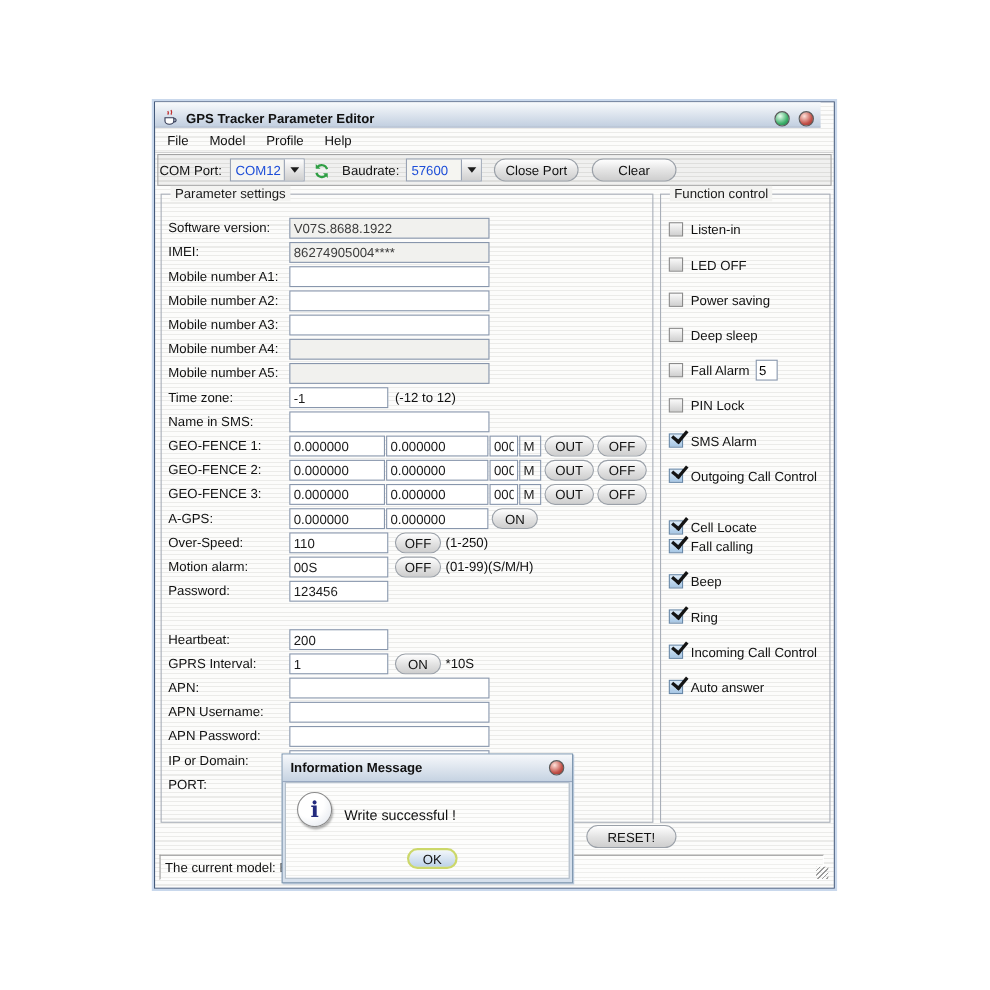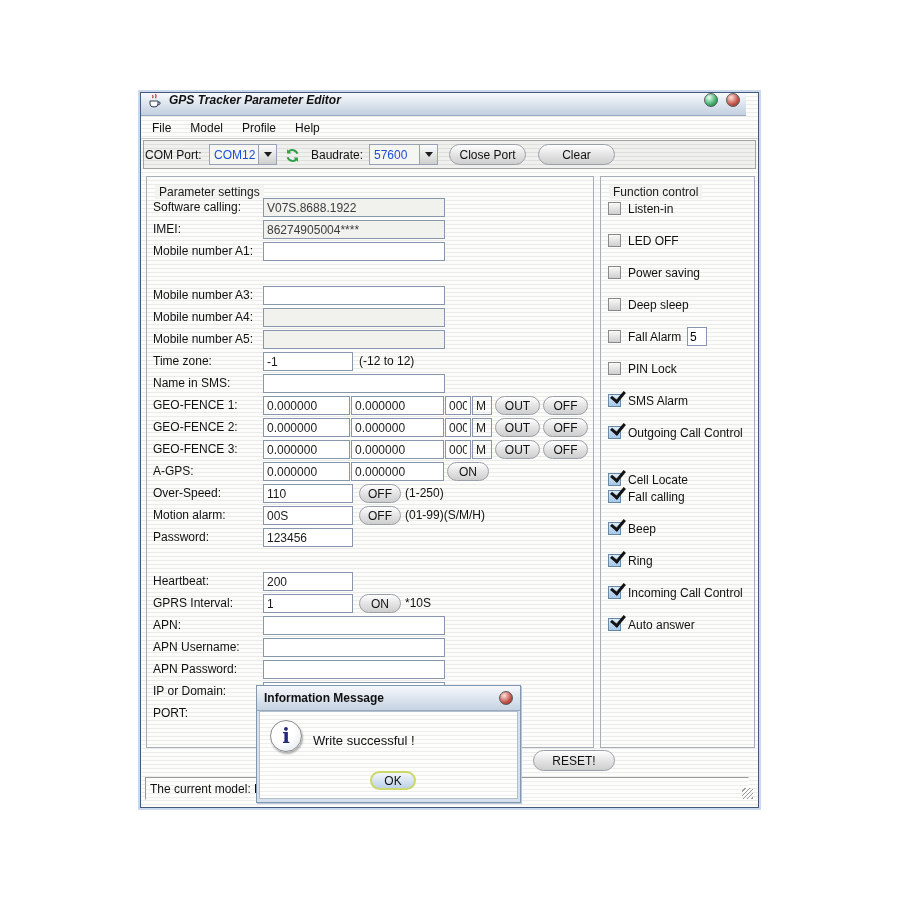--- a/index.html
+++ b/index.html
@@ -1,21 +1,21 @@
 <!DOCTYPE html>
 <html><head>
 <meta charset="utf-8">
 <style>
   html,body{margin:0;padding:0;}
   body{width:900px;height:900px;background:#ffffff;font-family:"Liberation Sans",sans-serif;position:relative;overflow:hidden;}
   .win{position:absolute;left:140px;top:92px;width:617px;height:714px;border:1px solid #44597a;outline:2px solid #c9d8ec;
        background:repeating-linear-gradient(180deg,#fcfcfb 0px,#fcfcfb 3px,#ebebe9 3px,#ebebe9 4px);}
   
   .titlebar{position:absolute;top:0;left:0;right:12px;height:23px;background:linear-gradient(#f8fafc,#c2cfe0);
-            border-bottom:1px solid #9aaac2;display:flex;align-items:flex-start;padding:0 6px;gap:6px;box-sizing:border-box;font-style:italic;}
+            border-bottom:1px solid #9aaac2;display:flex;align-items:flex-end;padding:0 6px;gap:6px;box-sizing:border-box;}
   .title{font-weight:bold;font-size:12px;color:#111;}
   .winbtns{margin-left:auto;display:flex;gap:8px;}
   .winbtn{width:14px;height:14px;border-radius:50%;border:1px solid #5a5a5a;box-sizing:border-box;}
   .winbtn.green{background:radial-gradient(circle at 35% 30%,#eafff0,#3db06a 60%,#1f7040);}
   .winbtn.red{background:radial-gradient(circle at 35% 30%,#ffe2da,#c25148 60%,#8a2f28);}
   
   .menubar{position:absolute;top:24px;left:0;right:0;height:22px;display:flex;align-items:center;gap:19px;
            padding:0 11px;font-size:12px;color:#111;border-bottom:1px solid #cccccc;box-sizing:border-box;}
   .menubar span{cursor:default;}
   
@@ -23,21 +23,21 @@
            background:repeating-linear-gradient(180deg,#f0f0ef 0px,#f0f0ef 3px,#dededc 3px,#dededc 4px);}
   .tlabel{position:absolute;top:7px;font-size:12px;color:#111;}
   .combo{position:absolute;top:3px;height:21px;border:1px solid #98a2b4;background:#f5f5f1;display:flex;box-sizing:border-box;}
   .combo .val{flex:1;font-size:12px;color:#1d4ed8;padding:3px 0 0 4px;overflow:hidden;}
   .combo .cbtn{width:17px;background:linear-gradient(#fdfdfd,#cfcfcf);border-left:1px solid #98a2b4;display:grid;place-items:center;}
   .arr{width:0;height:0;border-left:4px solid transparent;border-right:4px solid transparent;border-top:5px solid #1c1c1c;}
   .pill{border-radius:11px;border:1px solid #9aa0a8;background:linear-gradient(#ffffff,#e4e4e4 50%,#cecece);
         font-size:12px;color:#111;display:inline-flex;align-items:center;justify-content:center;box-sizing:border-box;cursor:default;}
   
   .groupbox{position:absolute;border:1px solid #a8aeb8;}
-  .legend{position:absolute;top:-8px;left:8px;background:#f3f3f1;padding:0 4px;font-size:12px;color:#1a1a1a;margin-top:16px;}
+  .legend{position:absolute;top:-8px;left:8px;background:#f3f3f1;padding:0 4px;font-size:12px;color:#1a1a1a;}
   
   .prow{position:absolute;left:0;height:20px;width:100%;}
   .plabel{position:absolute;left:6px;top:0;font-size:12px;color:#111;line-height:19px;white-space:nowrap;}
   .pfield{position:absolute;top:0;height:19px;border:1px solid #8896ac;background:#ffffff;font-family:"Liberation Sans",sans-serif;
           font-size:12px;color:#1a1a1a;padding:0 3px;box-sizing:border-box;}
   .pfield.dis{background:#f1f1ee;color:#3c3c3c;}
   .f-main{left:116px;width:182px;}
   .f-half{left:116px;width:90px;}
   .g1{left:116px;width:87px;} .g2{left:204px;width:93px;} .g3{left:298px;width:26px;}
   .mbox{position:absolute;left:325px;top:0;width:20px;height:19px;border:1px solid #8896ac;box-sizing:border-box;
@@ -137,29 +137,33 @@
         </span>
     </span>
     <span class="pill" style="position:absolute;left:305px;top:3px;width:77px;height:21px">Close Port</span>
     <span class="pill" style="position:absolute;left:394px;top:3px;width:77px;height:21px">Clear</span>
   </div>
 
   <div class="groupbox" style="left:5px;top:83px;width:446px;height:570px">
     <span class="legend">Parameter settings</span>
 
     <div class="prow" style="top:21px">
-      <span class="plabel">Software calling:</span>
+      <span class="plabel">Software version:</span>
       <input class="pfield f-main dis" readonly="" value="V07S.8688.1922" style="">
     </div>
     <div class="prow" style="top:43px">
       <span class="plabel">IMEI:</span>
       <input class="pfield f-main dis" readonly="" value="86274905004****" style="">
     </div>
     <div class="prow" style="top:65px">
       <span class="plabel">Mobile number A1:</span>
+      <input class="pfield f-main" value="" style="">
+    </div>
+    <div class="prow" style="top:87px">
+      <span class="plabel">Mobile number A2:</span>
       <input class="pfield f-main" value="" style="">
     </div>
     <div class="prow" style="top:109px">
       <span class="plabel">Mobile number A3:</span>
       <input class="pfield f-main" value="" style="">
     </div>
     <div class="prow" style="top:131px">
       <span class="plabel">Mobile number A4:</span>
       <input class="pfield f-main dis" readonly="" value="" style="">
     </div>

